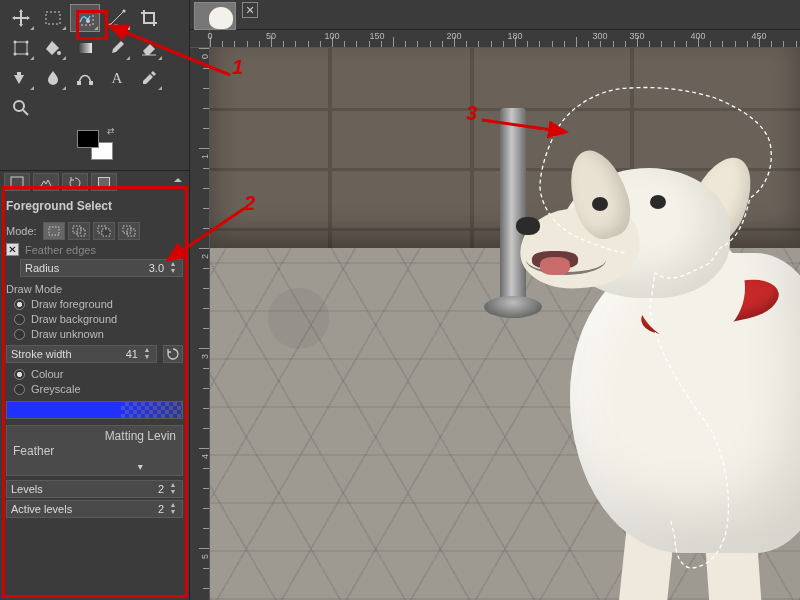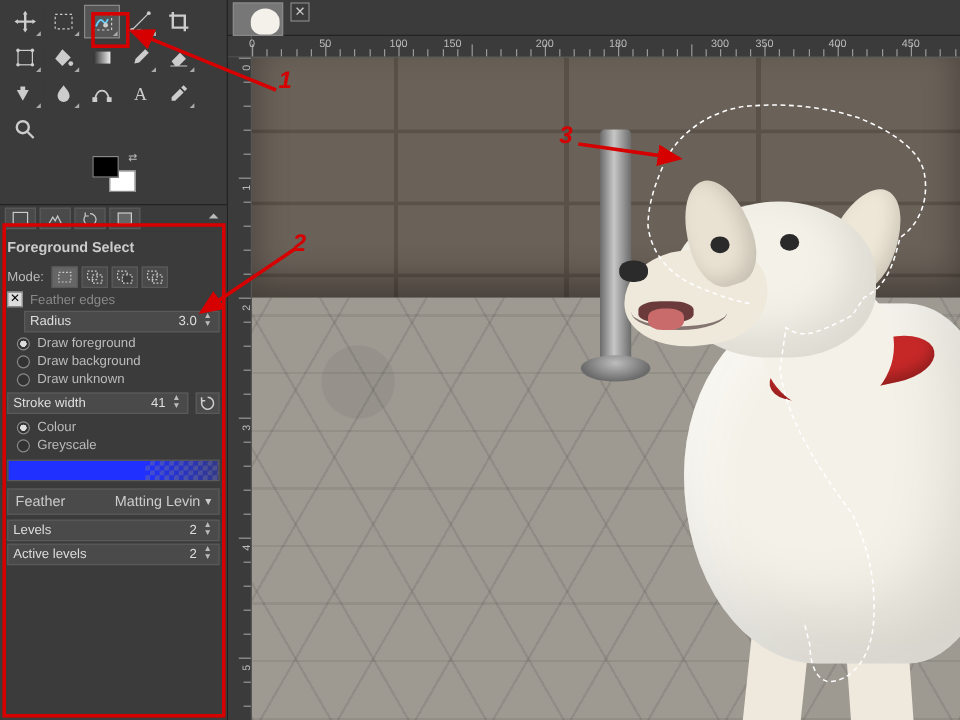--- a/index.html
+++ b/index.html
@@ -323,20 +323,21 @@
         <span class="lab">Radius</span>
         <span style="display:flex;align-items:center;justify-content:center;">
           <span class="val">3.0</span>
           <span class="arrows">
               <div>▲</div>
               <div>▼</div>
             </span>
         </span>
       </div>
 
+      <div class="section-hdr">Draw Mode</div>
       <div class="radio-row">
           <div class="radio on"></div>
           <span class="opt-label">Draw foreground</span>
         </div>
       <div class="radio-row">
           <div class="radio"></div>
           <span class="opt-label">Draw background</span>
         </div>
       <div class="radio-row">
           <div class="radio"></div>
@@ -367,21 +368,21 @@
         </div>
       <div class="radio-row">
           <div class="radio"></div>
           <span class="opt-label">Greyscale</span>
         </div>
 
       <div class="preview-swatch"></div>
 
       <div class="engine-row">
         <span>Feather</span>
-        <span style="display:flex;align-items:center;gap:4px;">
+        <span style="display:flex;align-items:center;gap:18px;flex-direction:column;">
           <span>Matting Levin</span>
           <span class="chev">▾</span>
         </span>
       </div>
 
       <div class="spinbox">
         <span class="lab">Levels</span>
         <span style="display:flex;align-items:center;">
           <span class="val">2</span>
           <span class="arrows">

